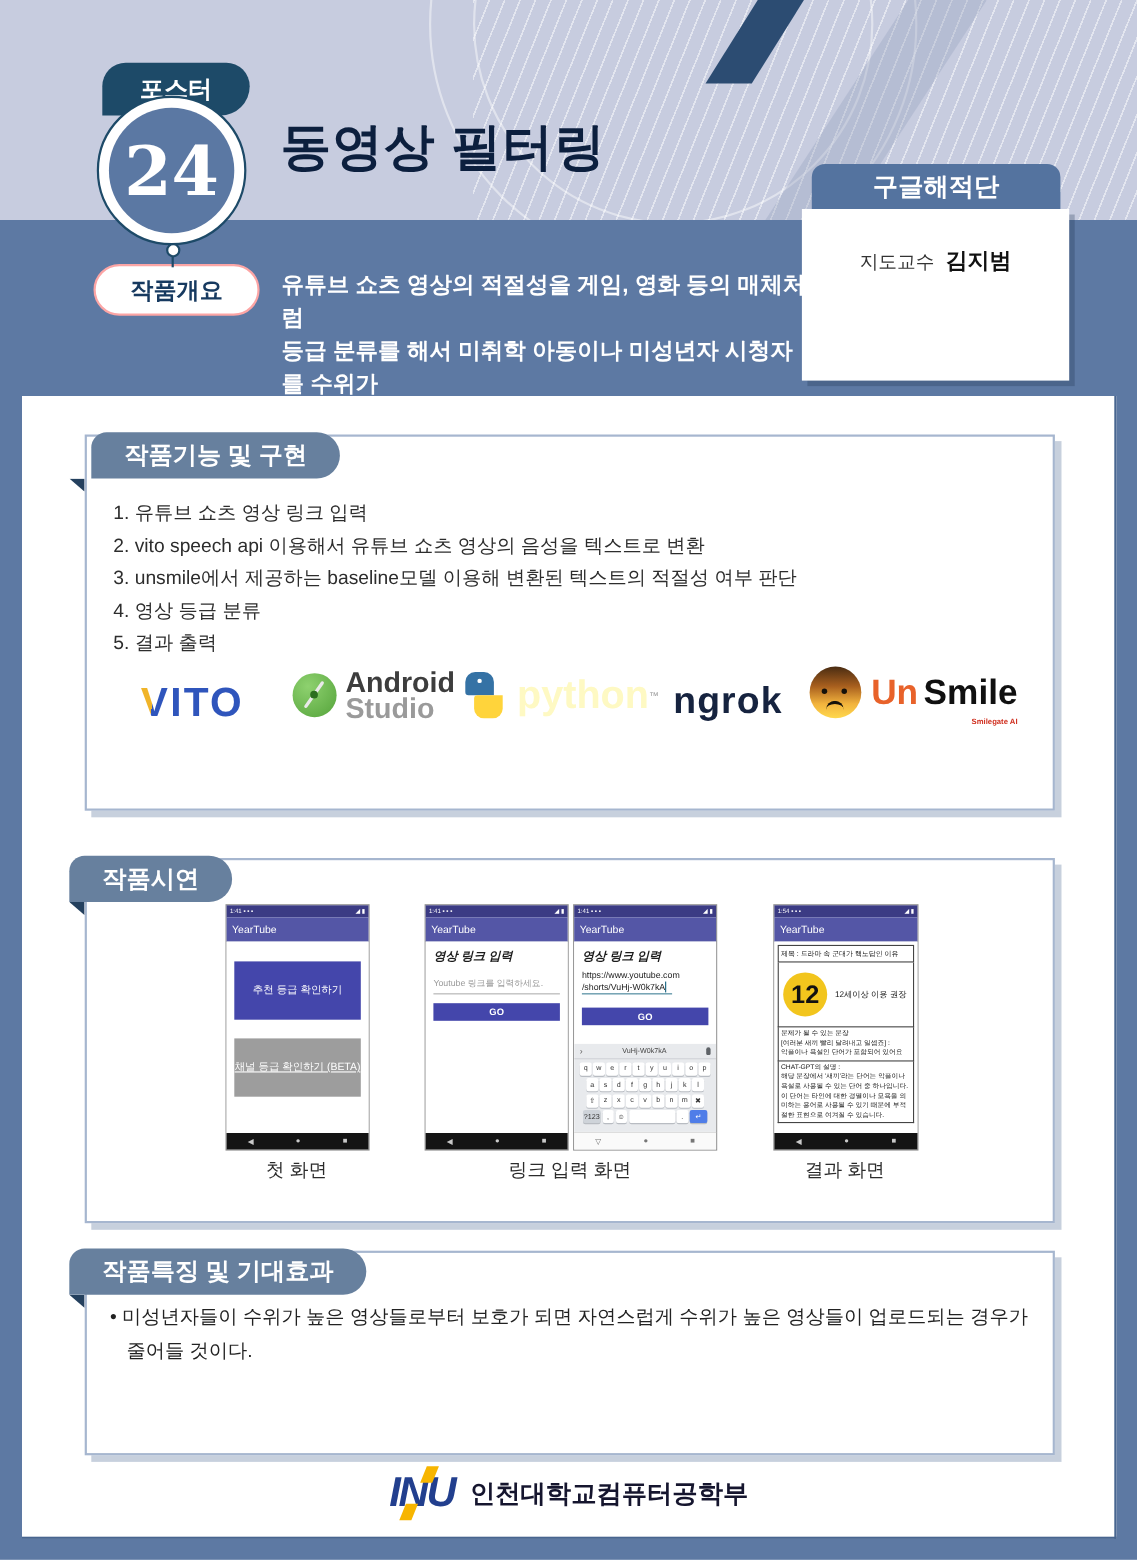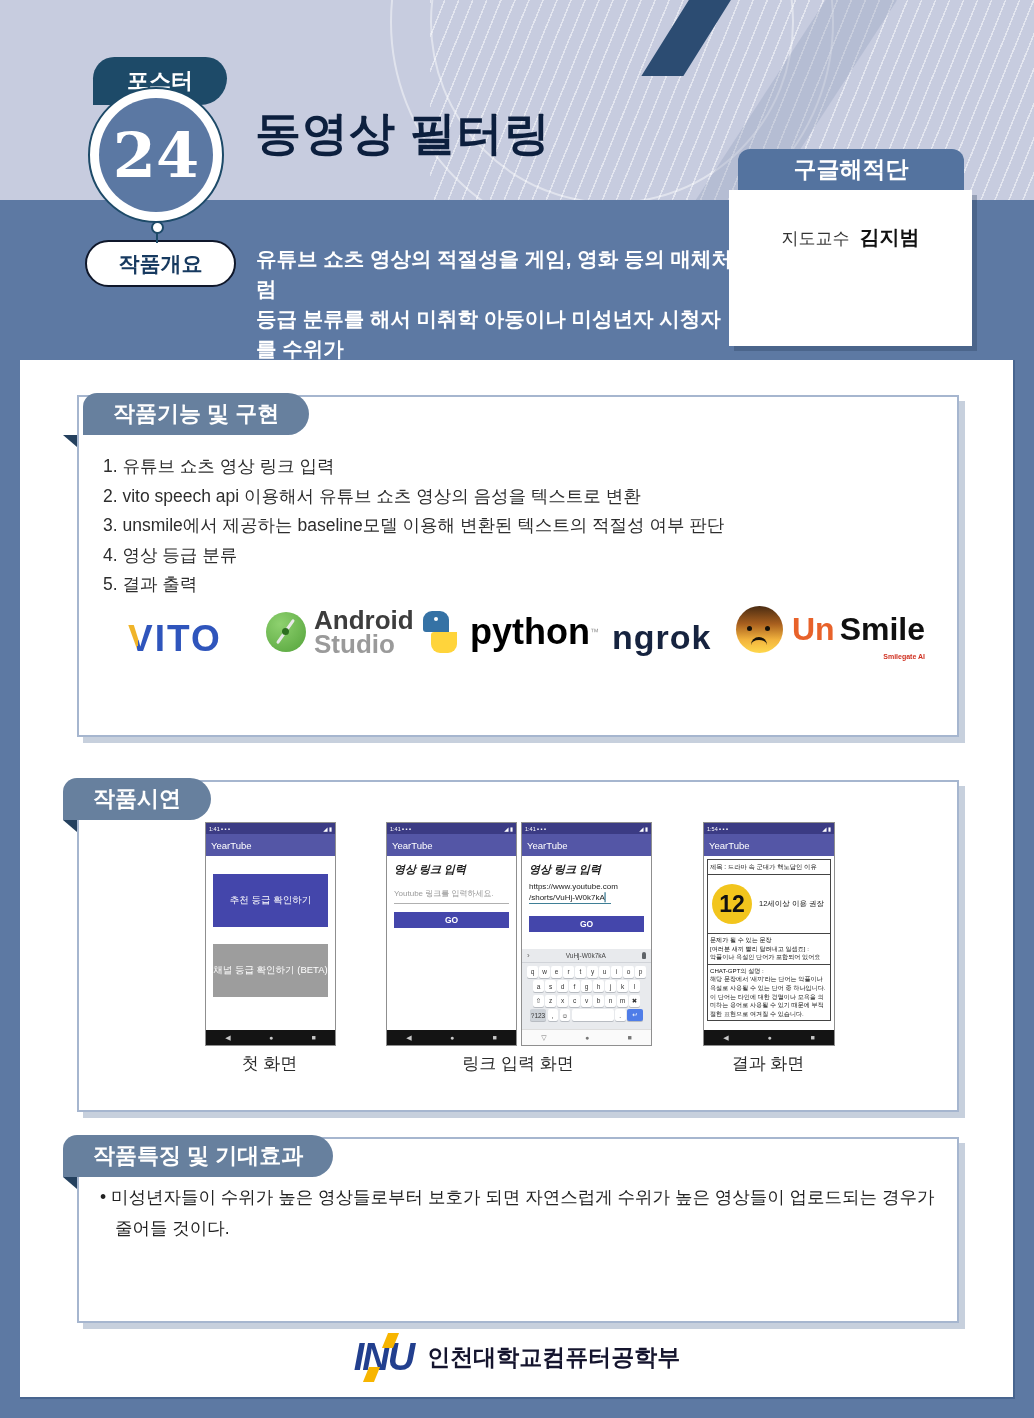--- a/index.html
+++ b/index.html
@@ -35,21 +35,21 @@
     border-radius:12px 12px 0 0;color:#fff;font-size:23px;font-weight:800;
     display:flex;align-items:center;justify-content:center;z-index:2;}
   .advisor-card{position:absolute;left:729px;top:190px;width:243px;height:156px;background:#fff;
     box-shadow:5px 5px 0 rgba(30,50,80,.28);z-index:1;}
   .advisor-row{margin-top:34px;text-align:center;}
   .advisor-label{font-size:17px;color:#333;margin-right:10px;margin-top:32px;}
   .advisor-name{font-size:20px;font-weight:800;color:#111;}
 
   
   .overview-pill{position:absolute;left:85px;top:240px;width:147px;height:43px;background:#fff;
-    border:2px solid #0f172a;border-radius:24px;color:#173a60;font-size:21px;font-weight:800;
+    border:2px solid #fca5a5;border-radius:24px;color:#173a60;font-size:21px;font-weight:800;
     display:flex;align-items:center;justify-content:center;}
   .overview-text{position:absolute;left:256px;top:244px;width:480px;color:#fff;font-weight:700;
     font-size:20.5px;line-height:30px;}
 
   
   .main-panel{position:absolute;left:20px;top:360px;width:993px;height:1037px;background:#fff;
     border-right:2px solid #48658f;border-bottom:2px solid #48658f;}
 
   .card{position:absolute;background:#fff;border:2px solid #a6b6cf;box-shadow:6px 6px 0 rgba(130,150,180,.45);}
   #card-features{left:77px;top:395px;width:878px;height:338px;}
@@ -83,21 +83,21 @@
   .as-dot{position:absolute;left:16px;top:16px;width:7px;height:7px;background:#2c6e1f;border-radius:50%;}
   .as-text div{font-size:26px;line-height:24px;}
   .as-line1{color:#3d3d3d;font-weight:600;}
   .as-line2{color:#9a9a9a;font-weight:600;}
 
   #logo-python{left:418px;top:610px;}
   .py-icon{position:relative;width:44px;height:44px;margin-right:8px;}
   .py-top{position:absolute;left:5px;top:1px;width:26px;height:21px;background:#3572a5;border-radius:9px 9px 0 3px;}
   .py-bot{position:absolute;left:13px;top:22px;width:26px;height:21px;background:#ffd43b;border-radius:3px 0 9px 9px;}
   .py-eye{position:absolute;left:11px;top:6px;width:4px;height:4px;background:#fff;border-radius:50%;}
-  .py-text{font-size:36px;color:#000000;font-weight:600;}
+  .py-text{font-size:36px;color:#fef9c3;font-weight:600;}
   .py-tm{font-size:9px;color:#9a9a9a;vertical-align:top;}
 
   #logo-ngrok{left:612px;top:618px;}
   .ngrok-text{font-size:34px;font-weight:900;color:#16233f;letter-spacing:1px;}
 
   #logo-unsmile{left:736px;top:606px;}
   .us-face{position:relative;width:47px;height:47px;border-radius:50%;margin-right:9px;
     background:linear-gradient(180deg,#4a2c12 0%,#a85f1e 38%,#f2b33d 72%,#ffd84d 100%);}
   .us-eye{position:absolute;top:20px;width:5px;height:5px;background:#15110a;border-radius:50%;}
   .us-eye.l{left:11px;} .us-eye.r{left:29px;}
@@ -115,21 +115,21 @@
   #phone-3{left:521px;top:822px;}
   #phone-4{left:703px;top:822px;width:130px;}
   .p-status{height:11px;background:#3b3b84;color:#fff;font-size:5.5px;display:flex;justify-content:space-between;align-items:center;padding:0 3px;flex:0 0 auto;}
   .p-appbar{height:22px;background:#5456a6;color:#fff;font-size:9.5px;display:flex;align-items:center;padding-left:5px;flex:0 0 auto;}
   .p-body{flex:1;position:relative;background:#fff;overflow:hidden;}
   .p-nav{height:15px;background:#141414;display:flex;justify-content:space-around;align-items:center;color:#c9c9c9;font-size:7px;flex:0 0 auto;}
   .p-nav.light{background:#fafafa;color:#777;border-top:1px solid #ddd;}
 
   .pb{position:absolute;left:7px;right:7px;color:#fff;font-size:9.5px;display:flex;align-items:center;justify-content:center;text-align:center;}
   .pb-primary{top:18px;height:53px;background:#4446ab;}
-  .pb-secondary{top:88px;height:53px;background:#9d9d9d;}
+  .pb-secondary{top:88px;height:53px;background:#9d9d9d;text-decoration:underline;}
 
   .p-heading{position:absolute;left:7px;top:6px;font-size:11px;font-weight:800;color:#1c1c1c;font-style:italic;}
   .p-placeholder{position:absolute;left:7px;top:32px;width:115px;font-size:8px;color:#9a9a9a;border-bottom:1px solid #b0b0b0;padding-bottom:4px;}
   .p-go{position:absolute;left:7px;width:115px;height:16px;background:#4446ab;color:#fff;font-size:8.5px;font-weight:700;display:flex;align-items:center;justify-content:center;}
   #phone-2 .p-go{top:56px;}
   #phone-3 .p-go{top:60px;}
   .p-url{position:absolute;left:7px;top:26px;width:115px;font-size:8px;line-height:10.5px;color:#222;}
   .p-url .u2{display:inline-block;border-bottom:1.5px solid #3f7f96;}
   .p-cursor{color:#2a6f8a;font-weight:700;}
 

